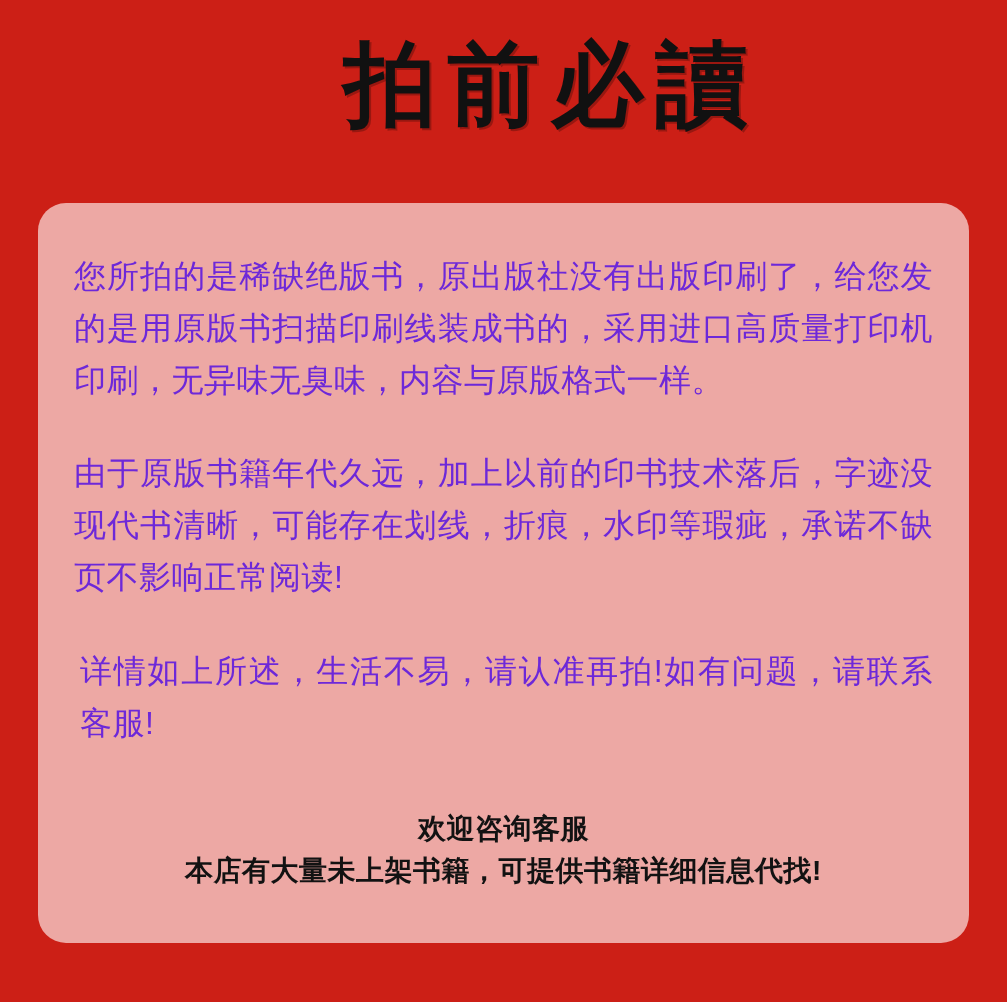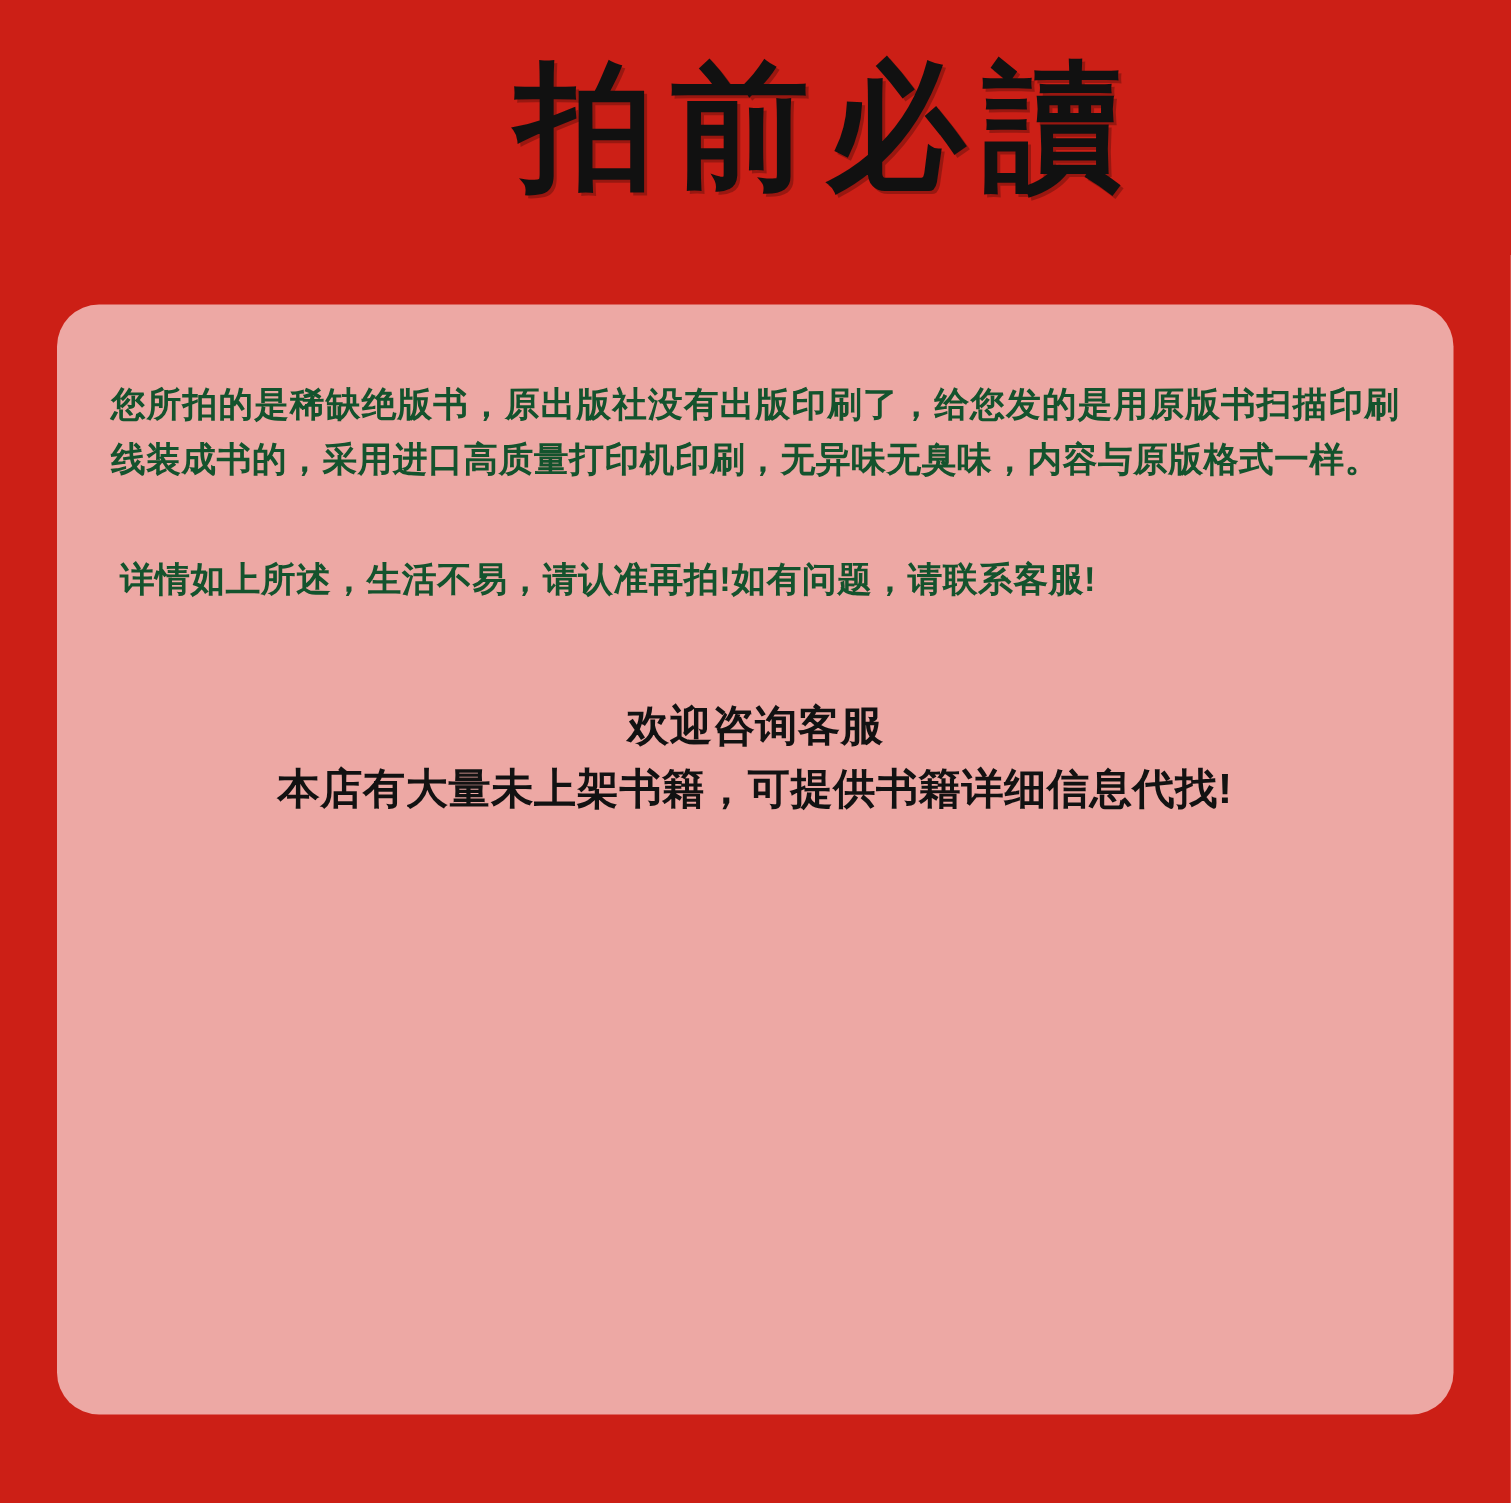--- a/index.html
+++ b/index.html
@@ -41,23 +41,23 @@
     left: 38px;
     top: 203px;
     width: 931px;
     height: 740px;
     background: #eda8a4;
     border-radius: 28px;
     box-sizing: border-box;
     padding: 48px 36px 30px 36px;
   }
   .para {
-    color: #14532d;
-    font-weight: bold;
-    font-size: 23px;
+    color: #6d28d9;
+    font-weight: normal;
+    font-size: 32px;
     line-height: 1.62;
     text-align: justify;
     text-justify: inter-ideograph;
     margin: 0 0 42px 0;
     letter-spacing: 0.5px;
   }
   .para.p3 {
     margin-top: 24px;
     margin-bottom: 58px;
     padding-left: 6px;
@@ -78,20 +78,21 @@
 <body>
 
 <div class="poster">
 
   <div class="poster-title">拍前必讀</div>
 
   <div class="panel">
 
     <p class="para p1">您所拍的是稀缺绝版书，原出版社没有出版印刷了，给您发的是用原版书扫描印刷线装成书的，采用进口高质量打印机印刷，无异味无臭味，内容与原版格式一样。</p>
 
+    <p class="para p2">由于原版书籍年代久远，加上以前的印书技术落后，字迹没现代书清晰，可能存在划线，折痕，水印等瑕疵，承诺不缺页不影响正常阅读!</p>
 
     <p class="para p3">详情如上所述，生活不易，请认准再拍!如有问题，请联系客服!</p>
 
     <div class="footer-line second">欢迎咨询客服</div>
 
     <div class="footer-line">本店有大量未上架书籍，可提供书籍详细信息代找!</div>
 
   </div>
 </div>
 

